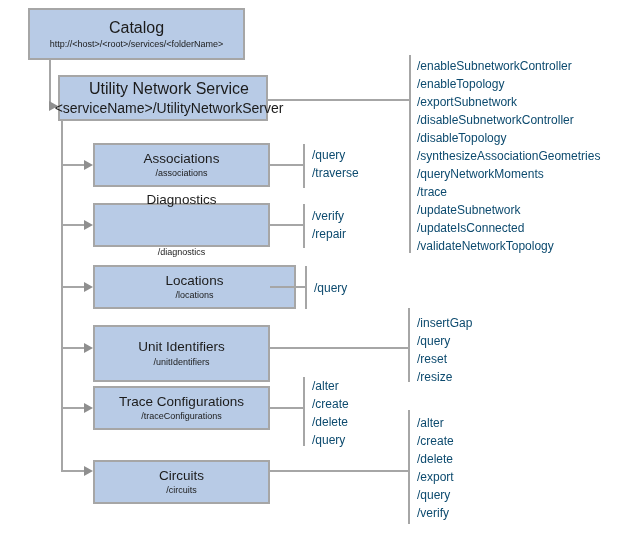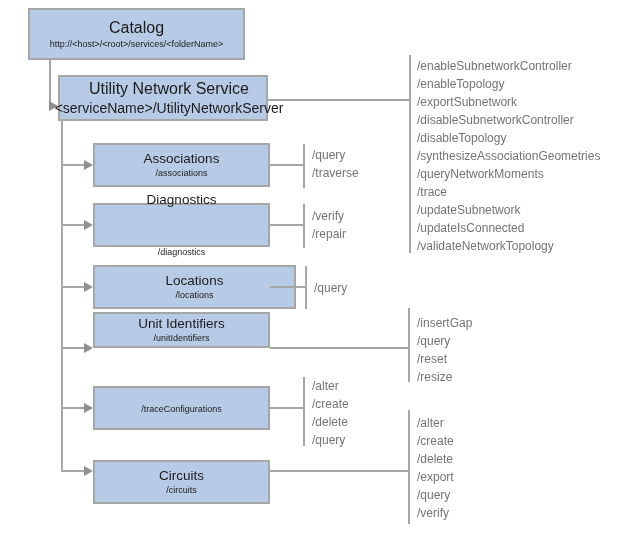--- a/index.html
+++ b/index.html
@@ -19,21 +19,21 @@
   .sub10{font-size:14px;}
   .vline{position:absolute;width:2px;background:#a6a6a6;}
   .hline{position:absolute;height:2px;background:#a6a6a6;}
   .arrow{
     position:absolute;width:0;height:0;
     border-left:9px solid #8f8f8f;
     border-top:5px solid transparent;
     border-bottom:5px solid transparent;
   }
   .ops{
-    position:absolute;font-size:12px;color:#737373;
+    position:absolute;font-size:12px;color:#0c4a6e;
     line-height:18px;white-space:nowrap;
   }
 </style>
 </head>
 <body>
 
 <div id="stage">
 
   <div class="node" style="left:28px;top:8px;width:217px;height:52px;">
     <div class="node-title t16">Catalog</div>
@@ -105,34 +105,35 @@
   <div class="node" style="left:93px;top:265px;width:203px;height:44px;">
     <div class="node-title t14">Locations</div>
     <div class="node-sub">/locations</div>
   </div>
   <div class="hline" style="left:270px;top:286px;width:35px;"></div>
   <div class="vline" style="left:305px;top:266px;height:43px;"></div>
   <div class="ops" style="left:314px;top:279px;">
     <div>/query</div>
   </div>
 
-  <div class="node" style="left:93px;top:312px;width:177px;height:36px;">
+  <div class="node" style="left:93px;top:325px;width:177px;height:57px;">
     <div class="node-title t14">Unit Identifiers</div>
     <div class="node-sub">/unitIdentifiers</div>
   </div>
   <div class="hline" style="left:270px;top:347px;width:138px;"></div>
   <div class="vline" style="left:408px;top:308px;height:74px;"></div>
   <div class="ops" style="left:417px;top:314px;">
     <div>/insertGap</div>
     <div>/query</div>
     <div>/reset</div>
     <div>/resize</div>
   </div>
 
   <div class="node" style="left:93px;top:386px;width:177px;height:44px;">
+    <div class="node-title t14">Trace Configurations</div>
     <div class="node-sub">/traceConfigurations</div>
   </div>
   <div class="hline" style="left:270px;top:407px;width:33px;"></div>
   <div class="vline" style="left:303px;top:377px;height:69px;"></div>
   <div class="ops" style="left:312px;top:377px;">
     <div>/alter</div>
     <div>/create</div>
     <div>/delete</div>
     <div>/query</div>
   </div>

